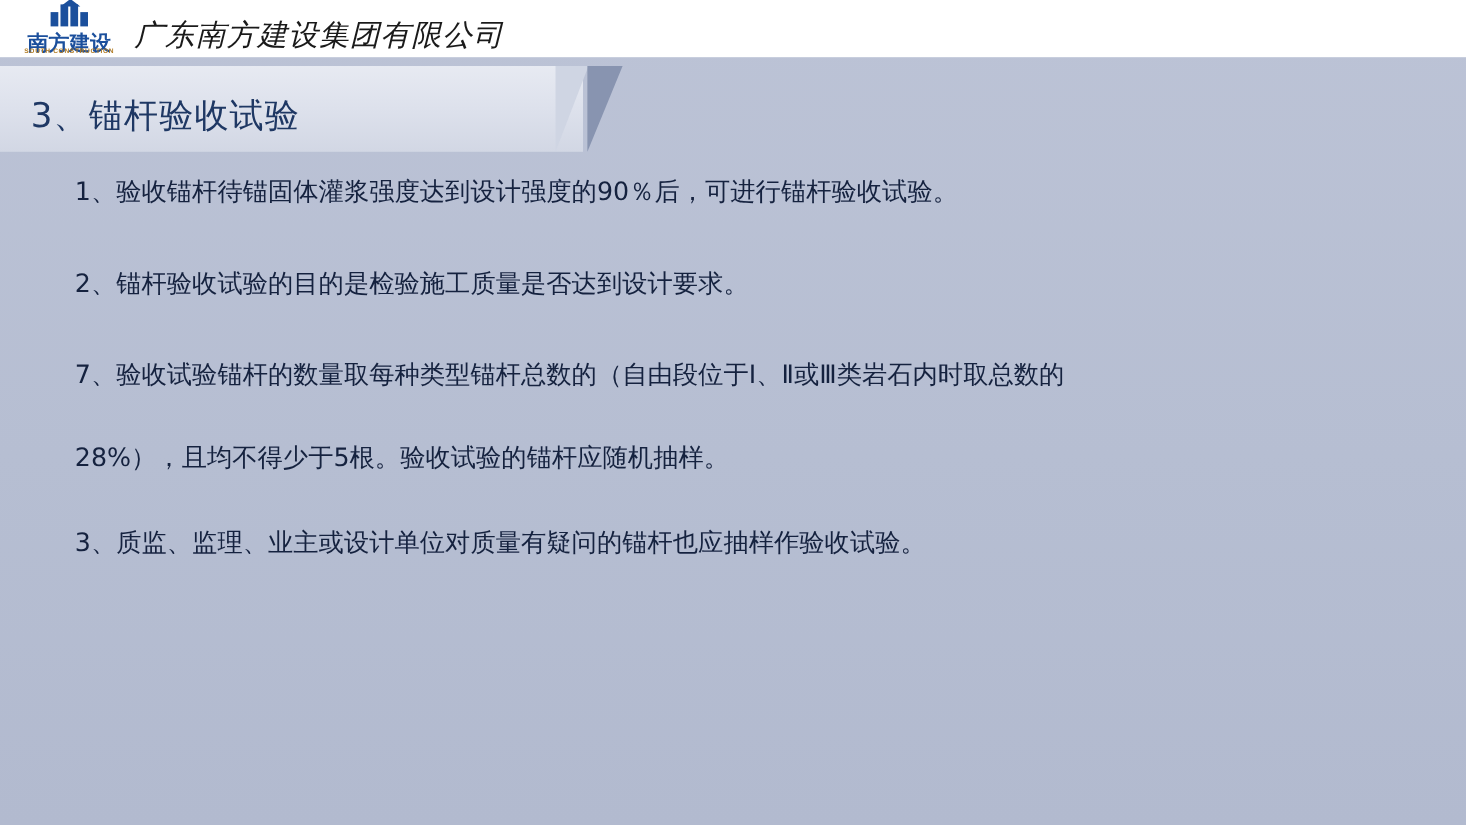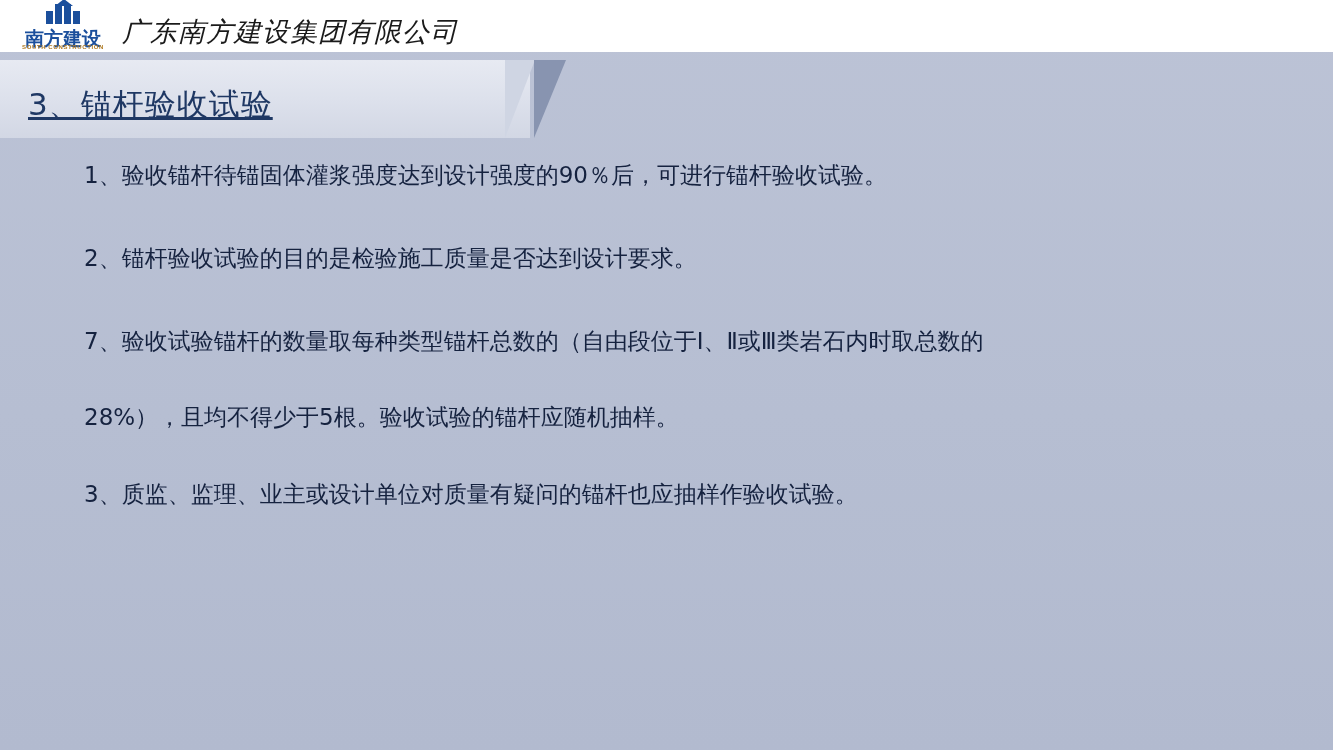--- a/index.html
+++ b/index.html
@@ -115,21 +115,20 @@
   }
   .title-text {
     position: absolute;
     left: 28px;
     top: 84px;
     font-family: "DejaVu Sans", "Liberation Sans", sans-serif;
     font-size: 31px;
     color: #1f3864;
     letter-spacing: 1px;
     white-space: nowrap;
-    text-decoration: underline;
   }
   .banner-slash-a {
     position: absolute;
     left: 505px;
     top: 60px;
     width: 0; height: 0;
     border-top: 78px solid #cfd5e3;
     border-right: 30px solid transparent;
   }
   .banner-slash-b {
@@ -137,21 +136,21 @@
     left: 534px;
     top: 60px;
     width: 0; height: 0;
     border-top: 78px solid #8894b0;
     border-right: 32px solid transparent;
   }
 
   
   .body-block {
     position: absolute;
-    left: 84px;
+    left: 68px;
     top: 160px;
     width: 1190px;
   }
   .para {
     font-family: "DejaVu Sans", "Liberation Sans", sans-serif;
     font-size: 23px;
     line-height: 1.34;
     color: #15223f;
     white-space: nowrap;
   }

